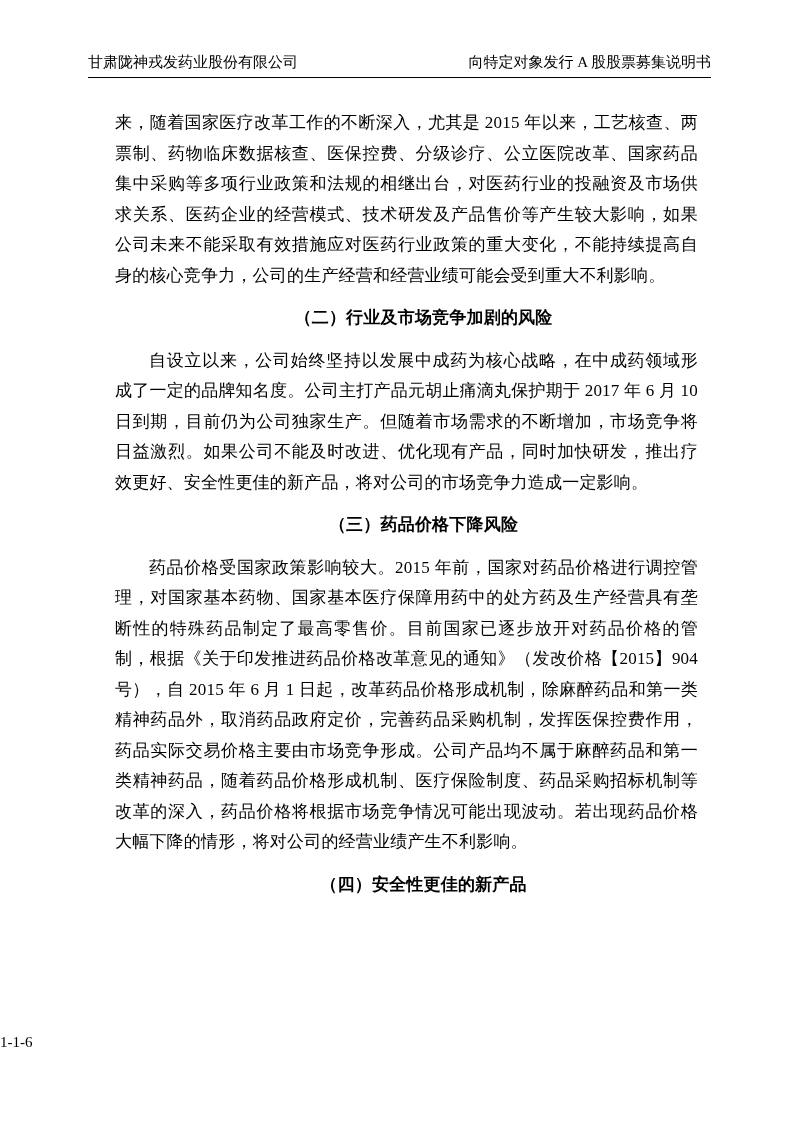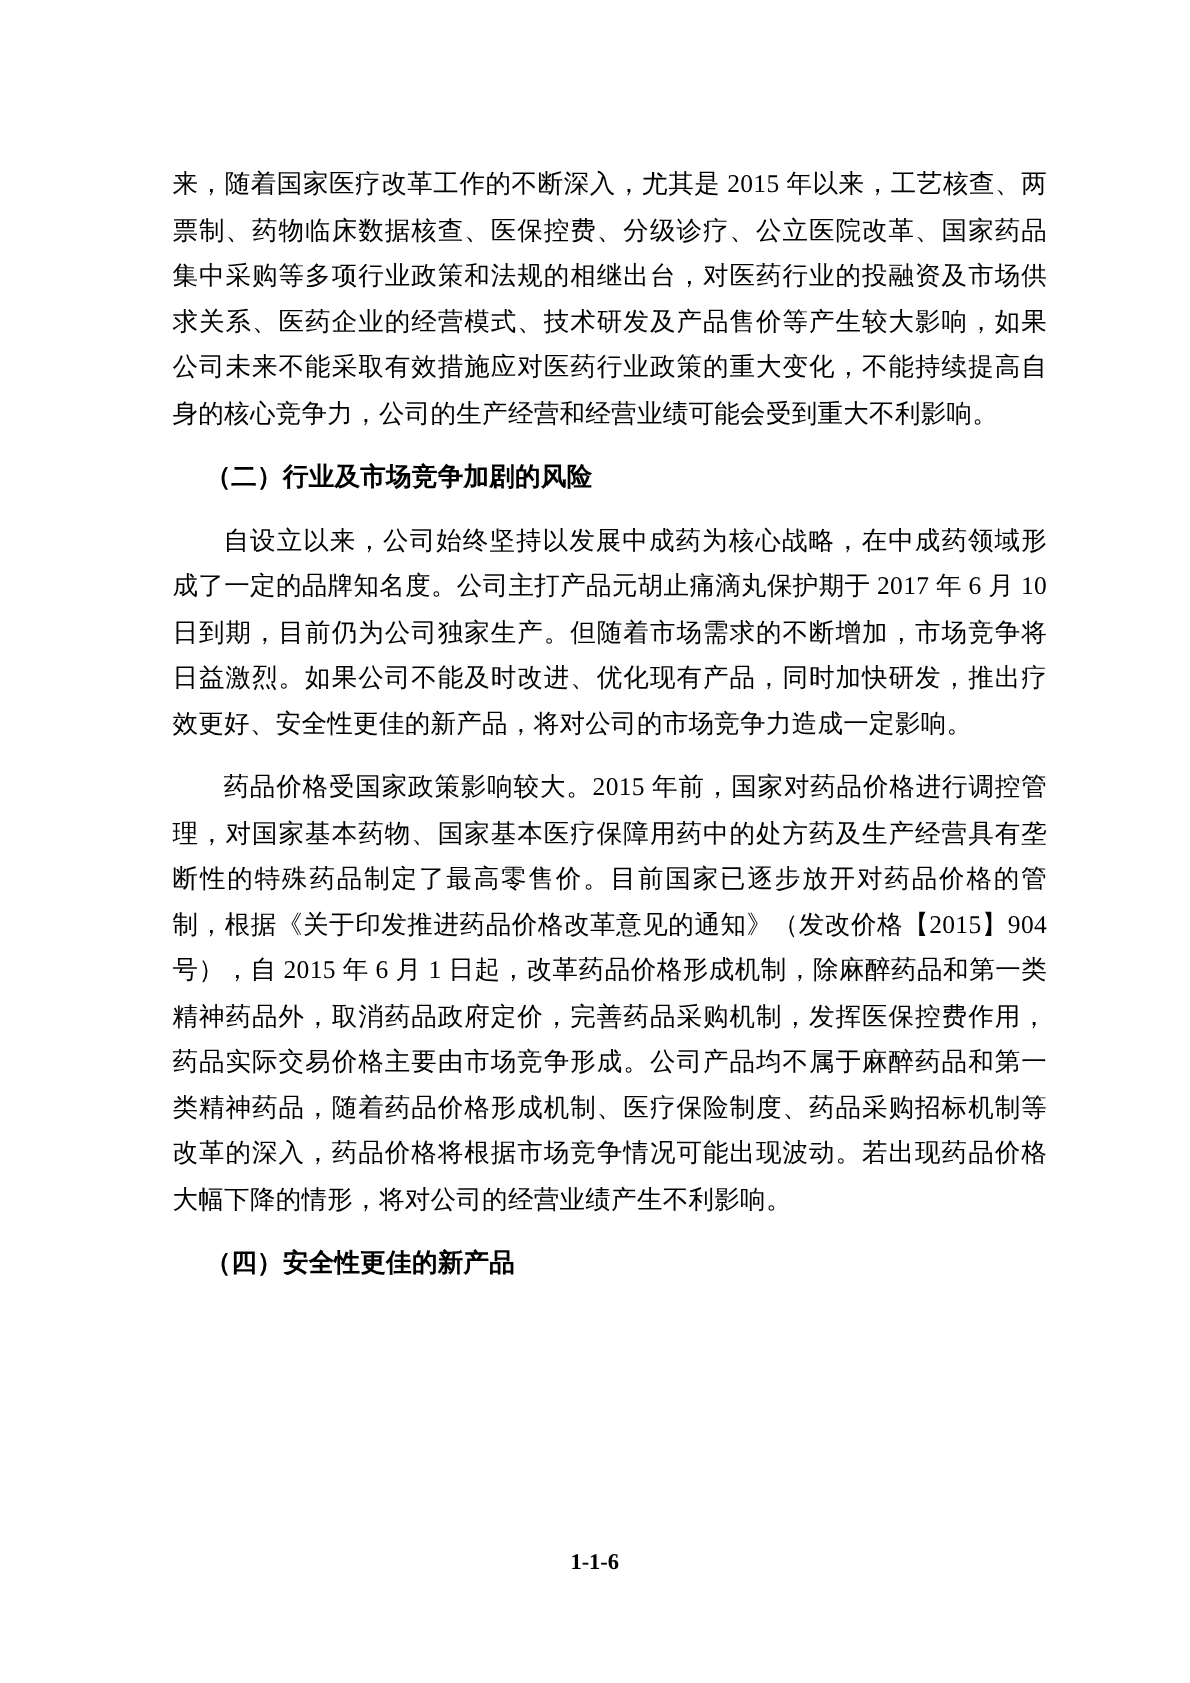--- a/index.html
+++ b/index.html
@@ -51,46 +51,49 @@
   .content p.no-indent {
     text-indent: 0;
   }
   .content h2 {
     font-size: 17px;
     line-height: 30.5px;
     font-weight: bold;
     font-family: "Liberation Sans", "DejaVu Sans", sans-serif;
     margin: 8px 0;
     text-indent: 2em;
-    text-align: left;
+    text-align: center;
   }
   .page-footer {
     position: absolute;
     top: 1032px;
     left: 0;
     right: 0;
-    text-align: center;
     font-size: 15px;
     line-height: 20px;
-    font-weight: bold;
   }
 </style>
 </head>
 <body>
 
 <div class="page">
 
+  <div class="page-header">
+    <span class="h-left">甘肃陇神戎发药业股份有限公司</span>
+    <span class="h-right">向特定对象发行 A 股股票募集说明书</span>
+  </div>
 
   <div class="content">
     <p class="no-indent">来，随着国家医疗改革工作的不断深入，尤其是 2015 年以来，工艺核查、两票制、药物临床数据核查、医保控费、分级诊疗、公立医院改革、国家药品集中采购等多项行业政策和法规的相继出台，对医药行业的投融资及市场供求关系、医药企业的经营模式、技术研发及产品售价等产生较大影响，如果公司未来不能采取有效措施应对医药行业政策的重大变化，不能持续提高自身的核心竞争力，公司的生产经营和经营业绩可能会受到重大不利影响。</p>
 
     <h2>（二）行业及市场竞争加剧的风险</h2>
 
     <p>自设立以来，公司始终坚持以发展中成药为核心战略，在中成药领域形成了一定的品牌知名度。公司主打产品元胡止痛滴丸保护期于 2017 年 6 月 10 日到期，目前仍为公司独家生产。但随着市场需求的不断增加，市场竞争将日益激烈。如果公司不能及时改进、优化现有产品，同时加快研发，推出疗效更好、安全性更佳的新产品，将对公司的市场竞争力造成一定影响。</p>
 
+    <h2>（三）药品价格下降风险</h2>
 
     <p>药品价格受国家政策影响较大。2015 年前，国家对药品价格进行调控管理，对国家基本药物、国家基本医疗保障用药中的处方药及生产经营具有垄断性的特殊药品制定了最高零售价。目前国家已逐步放开对药品价格的管制，根据《关于印发推进药品价格改革意见的通知》（发改价格【2015】904 号），自 2015 年 6 月 1 日起，改革药品价格形成机制，除麻醉药品和第一类精神药品外，取消药品政府定价，完善药品采购机制，发挥医保控费作用，药品实际交易价格主要由市场竞争形成。公司产品均不属于麻醉药品和第一类精神药品，随着药品价格形成机制、医疗保险制度、药品采购招标机制等改革的深入，药品价格将根据市场竞争情况可能出现波动。若出现药品价格大幅下降的情形，将对公司的经营业绩产生不利影响。</p>
 
     <h2>（四）安全性更佳的新产品</h2>
 
   </div>
 
   <div class="page-footer">1-1-6</div>
 
 </div>

